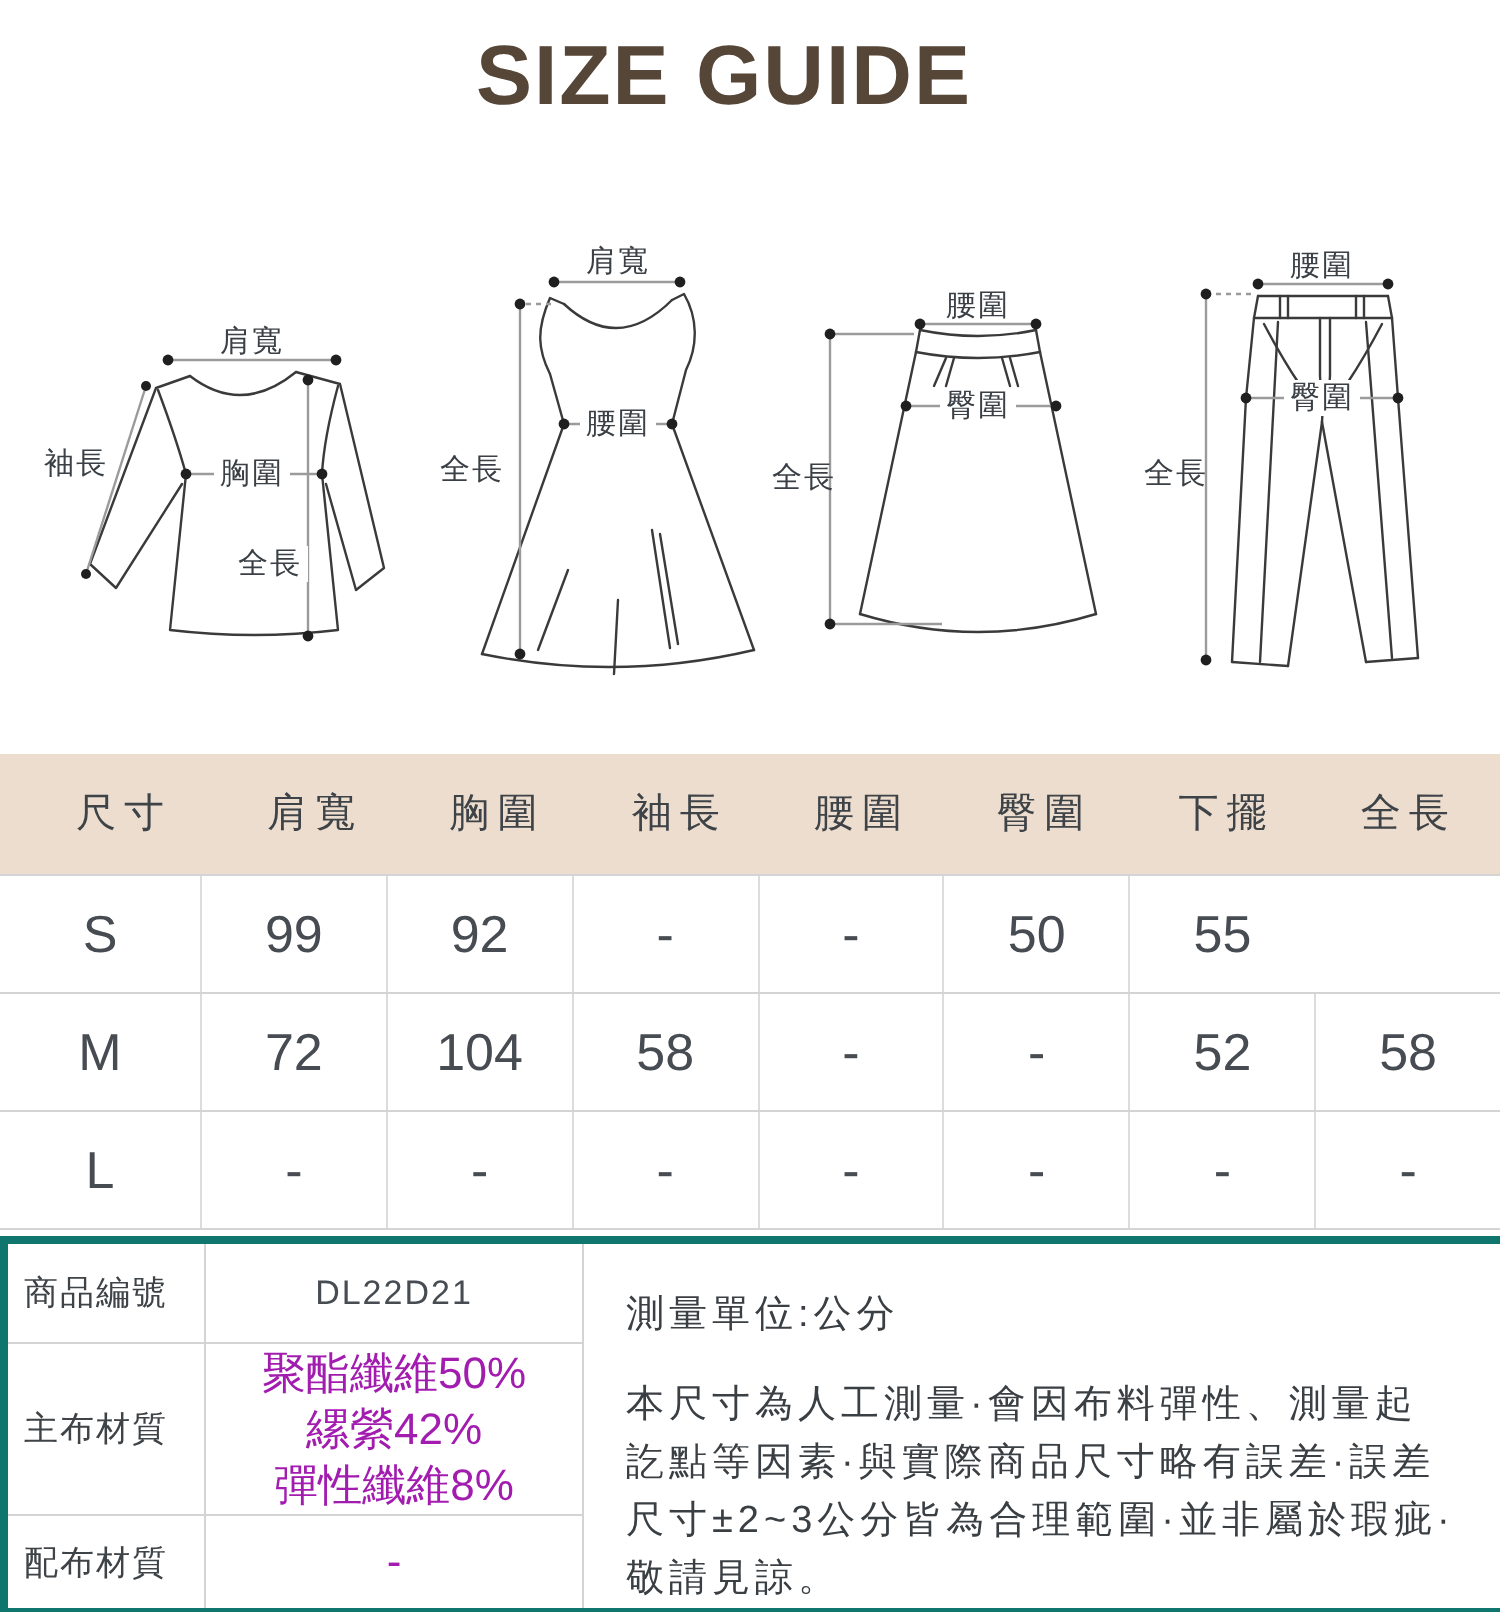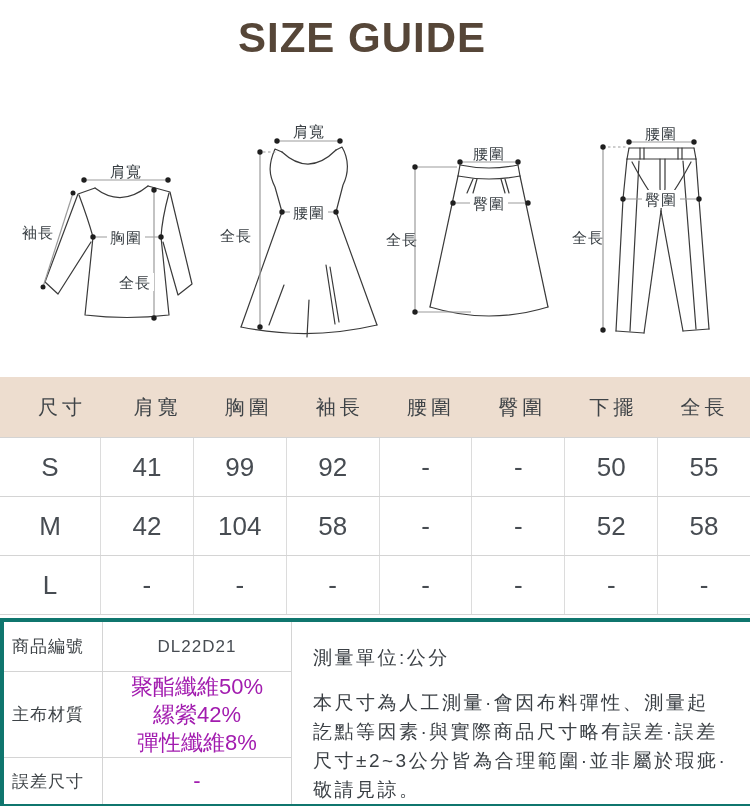--- a/index.html
+++ b/index.html
@@ -194,31 +194,30 @@
       <div class="tcell">肩寬</div>
       <div class="tcell">胸圍</div>
       <div class="tcell">袖長</div>
       <div class="tcell">腰圍</div>
       <div class="tcell">臀圍</div>
       <div class="tcell">下擺</div>
       <div class="tcell">全長</div>
     </div>
     <div class="trow drow">
       <div class="tcell">S</div>
-      <div class="tcell">41</div>
       <div class="tcell">99</div>
       <div class="tcell">92</div>
       <div class="tcell">-</div>
       <div class="tcell">-</div>
       <div class="tcell">50</div>
       <div class="tcell">55</div>
     </div>
     <div class="trow drow">
       <div class="tcell">M</div>
-      <div class="tcell">42</div>
+      <div class="tcell">72</div>
       <div class="tcell">104</div>
       <div class="tcell">58</div>
       <div class="tcell">-</div>
       <div class="tcell">-</div>
       <div class="tcell">52</div>
       <div class="tcell">58</div>
     </div>
     <div class="trow drow">
       <div class="tcell">L</div>
       <div class="tcell">-</div>
@@ -235,17 +234,17 @@
     <div class="icell ilabel row1">商品編號</div>
     <div class="icell ivalue row1 product-code">DL22D21</div>
     <div class="note-cell">
       <p>測量單位:公分</p>
       <p>本尺寸為人工測量·會因布料彈性、測量起訖點等因素·與實際商品尺寸略有誤差·誤差尺寸±2~3公分皆為合理範圍·並非屬於瑕疵·敬請見諒。</p>
     </div>
     <div class="icell ilabel row2">主布材質</div>
     <div class="icell ivalue row2">聚酯纖維50%
 縲縈42%
 彈性纖維8%</div>
-    <div class="icell ilabel">誤差尺寸</div>
+    <div class="icell ilabel">配布材質</div>
     <div class="icell ivalue">-</div>
   </div>
 
 </div>
 
 </body></html>

